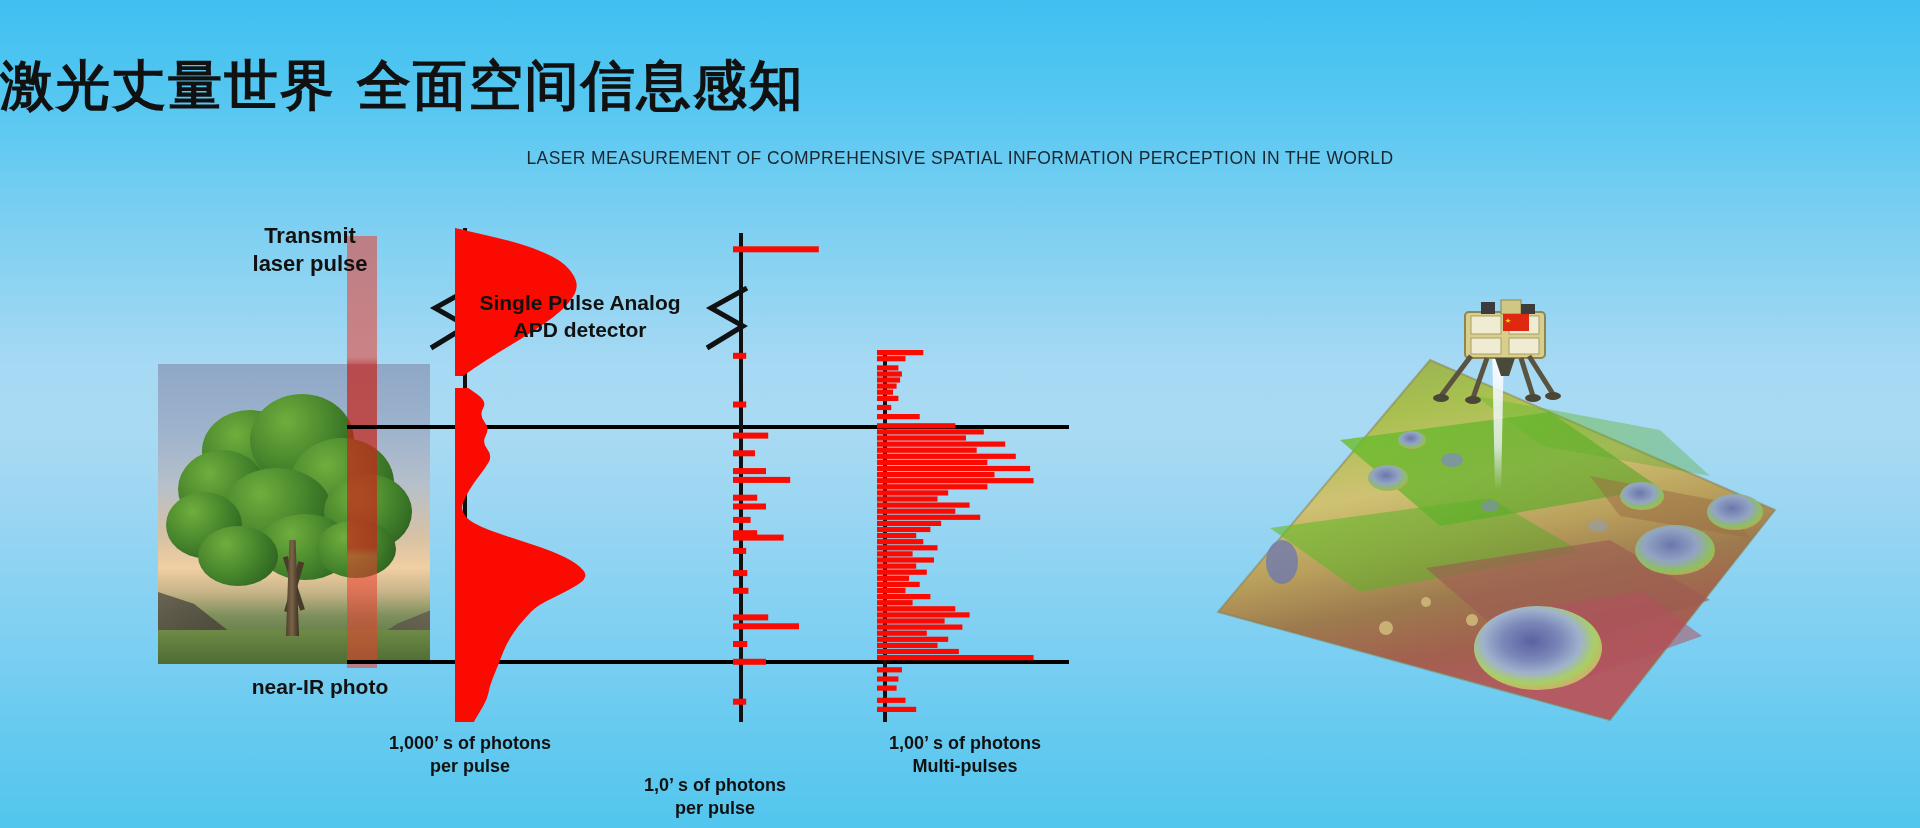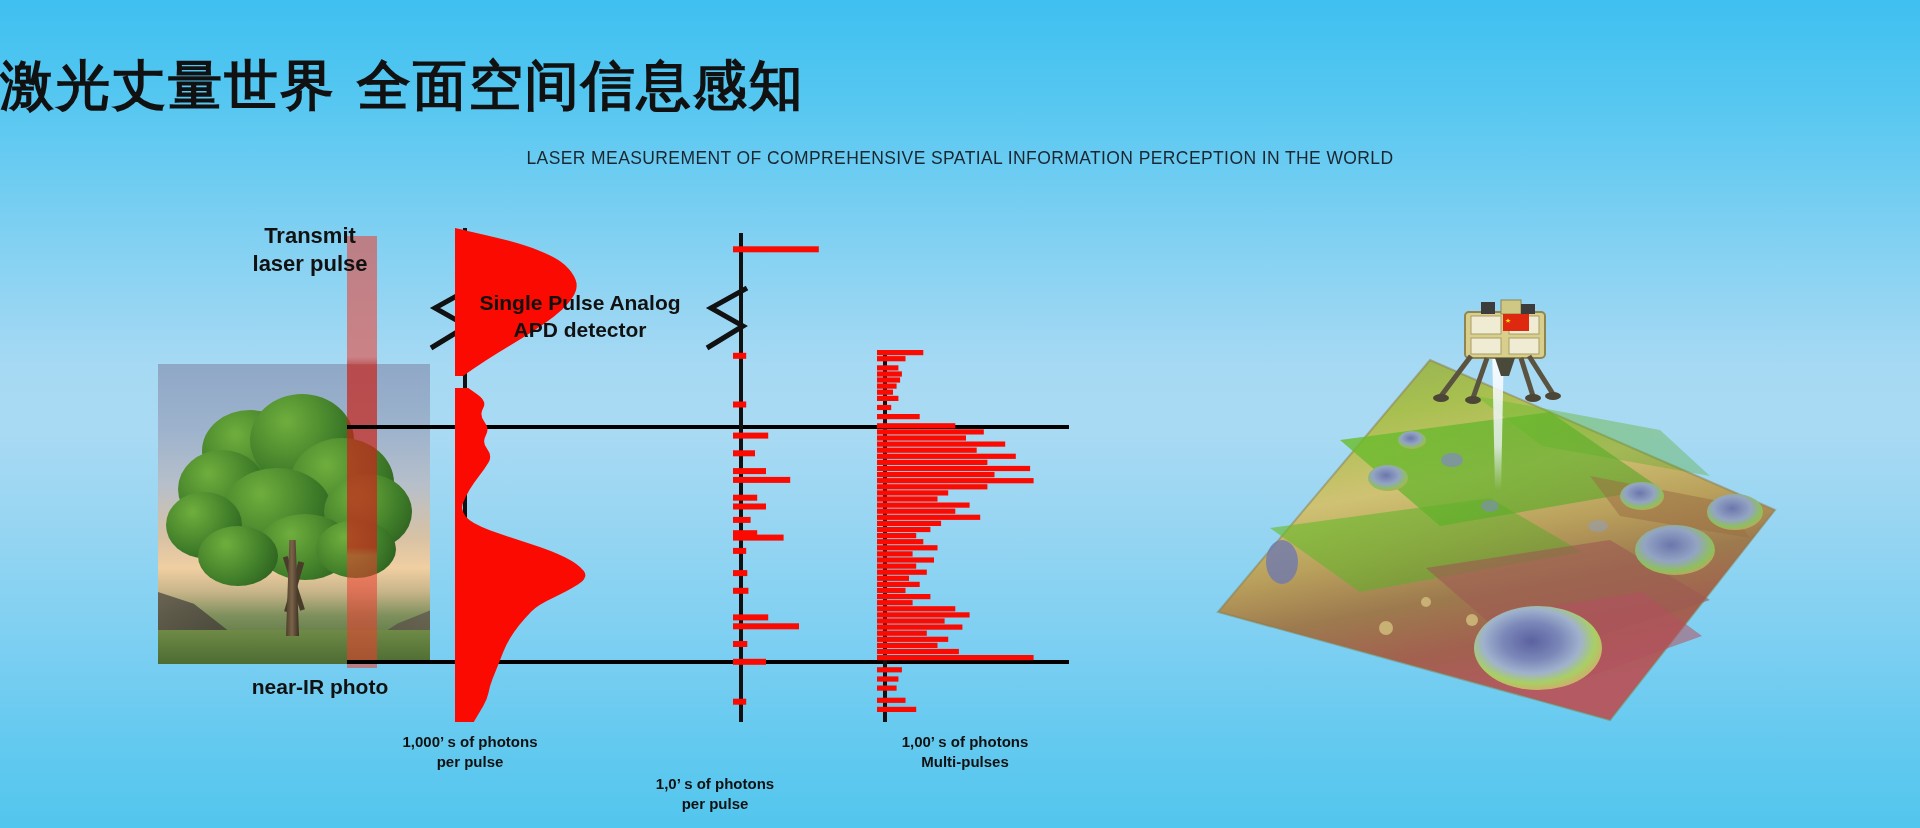--- a/index.html
+++ b/index.html
@@ -40,21 +40,21 @@
     font-family:"Liberation Sans",sans-serif;
   }
 
   #transmit-label{left:200px;top:222px;width:220px;font-size:22px;}
   #apd-label{left:430px;top:290px;width:300px;font-size:21px;}
   #micropulse-label{left:790px;top:268px;width:460px;font-size:21px;}
   #nearir-label{left:195px;top:674px;width:250px;font-size:21px;}
 
   .foot{
     font-weight:bold;color:#111;text-align:center;line-height:1.3;
-    font-size:15px;font-family:"Liberation Sans",serif;
+    font-size:18px;font-family:"Liberation Sans",serif;
   }
   #foot-1{left:330px;top:732px;width:280px;}
   #foot-2{left:600px;top:732px;width:230px;margin-top:42px;}
   #foot-3{left:840px;top:732px;width:250px;}
 
   
   #tree-photo{
     left:158px;top:364px;width:272px;height:300px;
     background:
       

